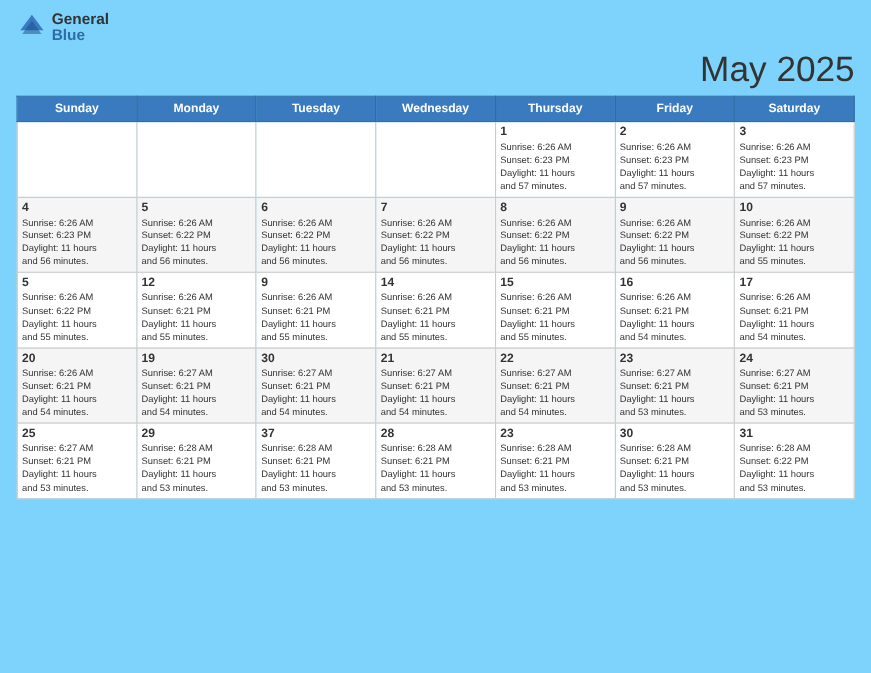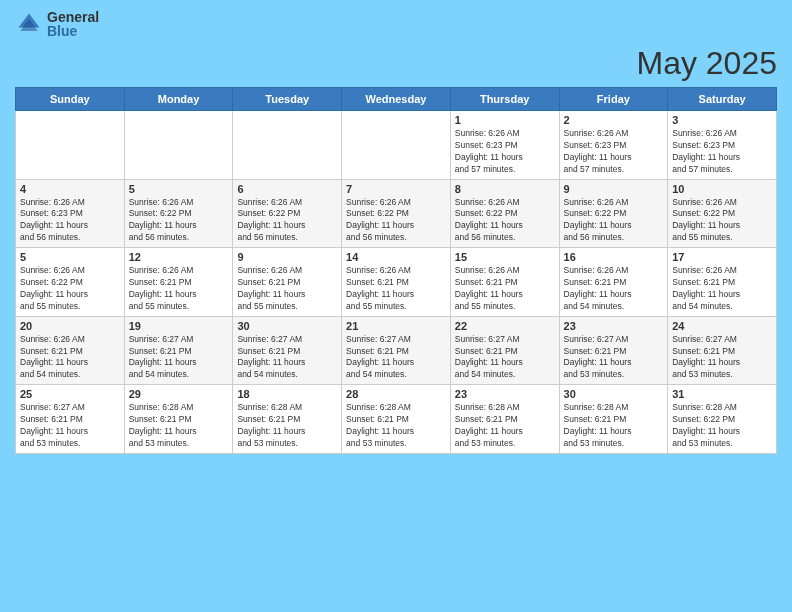--- a/index.html
+++ b/index.html
@@ -245,21 +245,21 @@
         <tr>
           <td>
             <div class="day-number">25</div>
             <div class="day-content">Sunrise: 6:27 AM<br>Sunset: 6:21 PM<br>Daylight: 11 hours<br>and 53 minutes.</div>
           </td>
           <td>
             <div class="day-number">29</div>
             <div class="day-content">Sunrise: 6:28 AM<br>Sunset: 6:21 PM<br>Daylight: 11 hours<br>and 53 minutes.</div>
           </td>
           <td>
-            <div class="day-number">18</div>
+            <div class="day-number">37</div>
             <div class="day-content">Sunrise: 6:28 AM<br>Sunset: 6:21 PM<br>Daylight: 11 hours<br>and 53 minutes.</div>
           </td>
           <td>
             <div class="day-number">28</div>
             <div class="day-content">Sunrise: 6:28 AM<br>Sunset: 6:21 PM<br>Daylight: 11 hours<br>and 53 minutes.</div>
           </td>
           <td>
             <div class="day-number">23</div>
             <div class="day-content">Sunrise: 6:28 AM<br>Sunset: 6:21 PM<br>Daylight: 11 hours<br>and 53 minutes.</div>
           </td>

